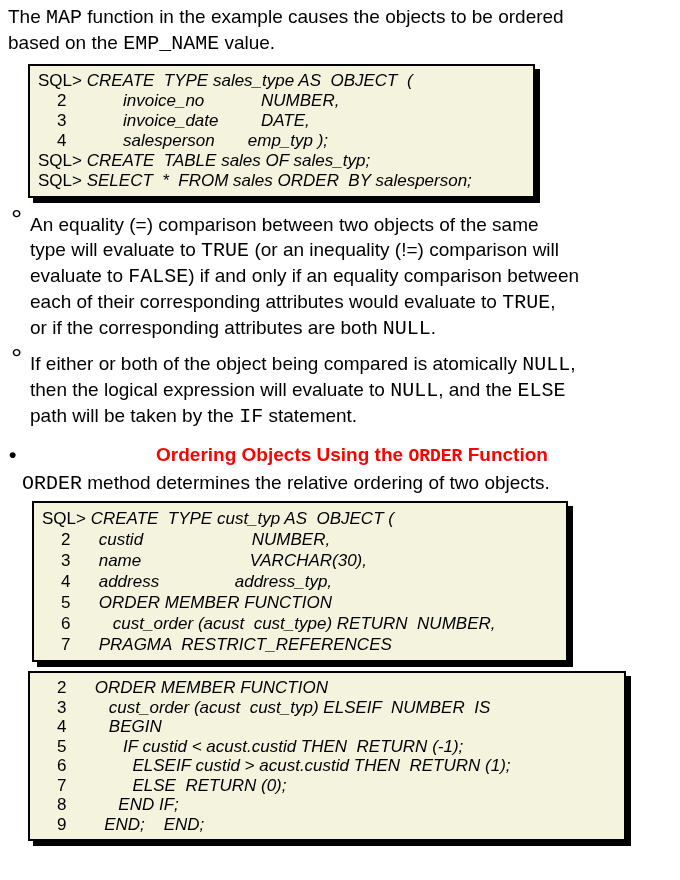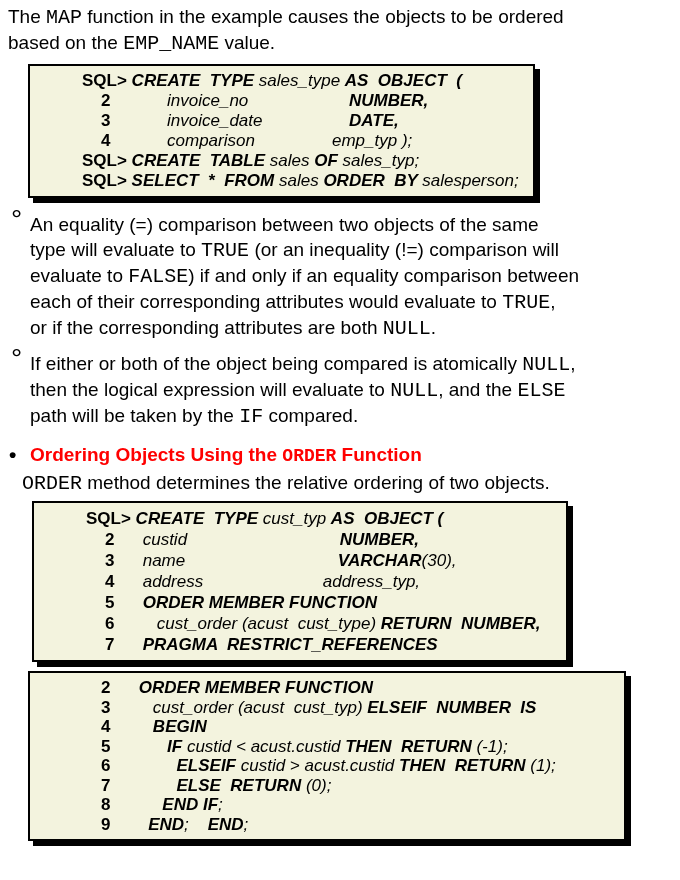--- a/index.html
+++ b/index.html
@@ -22,54 +22,54 @@
   .codebox1{margin:8px 0 0 20px;width:507px;line-height:20px;}
   .codebox2{margin:5px 0 0 24px;width:536px;line-height:21px;}
   .codebox3{margin:9px 0 0 20px;width:598px;line-height:19.5px;}
   .bullet{position:relative;padding-left:22px;font-size:19px;line-height:25px;}
   .bullet .marker{position:absolute;left:3px;top:0;}
   .marker.ring{font-size:28px;line-height:25px;top:-5px;}
   .marker.dot{font-size:21px;font-weight:bold;line-height:25px;left:1px;}
   .b1{margin-top:14px;}
   .b2{margin-top:10px;}
   .heading{margin-top:13px;}
-  .heading .btext{color:var(--red);}
+  .heading .btext{color:var(--red);text-align:center;}
   .subline{padding-left:14px;font-size:19px;line-height:25px;margin-top:1px;}
   
-  .cs-kw{font-weight:bold;font-style:italic;}
+  .cs-kw{font-weight:normal;font-style:italic;}
   .cs-id{font-style:italic;}
-  .cs-p{font-weight:bold;font-style:normal;margin-left:44px;}
+  .cs-p{font-weight:normal;font-style:normal;}
   .cs-m{font-family:"Liberation Mono","DejaVu Sans Mono",monospace;font-size:20px;}
   .cs-b{font-weight:bold;}
   .cs-mb{font-family:"Liberation Mono","DejaVu Sans Mono",monospace;font-weight:bold;font-size:18px;}
 </style>
 </head>
 <body>
 
 <div class="page">
 
   <div class="intro"><span>The </span><span class="cs-m">MAP</span><span> function in the example causes the objects to be ordered</span><br><span>based on the </span><span class="cs-m">EMP_NAME</span><span> value.</span></div>
 
   <div class="codebox codebox1">
     <div class="codeline"><span class="cs-p">SQL&gt; </span><span class="cs-kw">CREATE  TYPE </span><span class="cs-id">sales_type </span><span class="cs-kw">AS  OBJECT  (</span></div>
     <div class="codeline"><span class="cs-p">    2            </span><span class="cs-id">invoice_no</span><span class="cs-p">            </span><span class="cs-kw">NUMBER,</span></div>
     <div class="codeline"><span class="cs-p">    3            </span><span class="cs-id">invoice_date</span><span class="cs-p">         </span><span class="cs-kw">DATE,</span></div>
-    <div class="codeline"><span class="cs-p">    4            </span><span class="cs-id">comparison</span><span class="cs-p">       </span><span class="cs-id">emp_typ );</span></div>
+    <div class="codeline"><span class="cs-p">    4            </span><span class="cs-id">salesperson</span><span class="cs-p">       </span><span class="cs-id">emp_typ );</span></div>
     <div class="codeline"><span class="cs-p">SQL&gt; </span><span class="cs-kw">CREATE  TABLE </span><span class="cs-id">sales </span><span class="cs-kw">OF </span><span class="cs-id">sales_typ;</span></div>
     <div class="codeline"><span class="cs-p">SQL&gt; </span><span class="cs-kw">SELECT  *  FROM </span><span class="cs-id">sales </span><span class="cs-kw">ORDER  BY </span><span class="cs-id">salesperson;</span></div>
   </div>
 
   <div class="bullet b1">
     <span class="marker ring">°</span>
     <div class="btext"><span>An equality (=) comparison between two objects of the same</span><br><span>type will evaluate to </span><span class="cs-m">TRUE</span><span> (or an inequality (!=) comparison will</span><br><span>evaluate to </span><span class="cs-m">FALSE</span><span>) if and only if an equality comparison between</span><br><span>each of their corresponding attributes would evaluate to </span><span class="cs-m">TRUE</span><span>,</span><br><span>or if the corresponding attributes are both </span><span class="cs-m">NULL</span><span>.</span></div>
   </div>
 
   <div class="bullet b2">
     <span class="marker ring">°</span>
-    <div class="btext"><span>If either or both of the object being compared is atomically </span><span class="cs-m">NULL</span><span>,</span><br><span>then the logical expression will evaluate to </span><span class="cs-m">NULL</span><span>, and the </span><span class="cs-m">ELSE</span><br><span>path will be taken by the </span><span class="cs-m">IF</span><span> compared.</span></div>
+    <div class="btext"><span>If either or both of the object being compared is atomically </span><span class="cs-m">NULL</span><span>,</span><br><span>then the logical expression will evaluate to </span><span class="cs-m">NULL</span><span>, and the </span><span class="cs-m">ELSE</span><br><span>path will be taken by the </span><span class="cs-m">IF</span><span> statement.</span></div>
   </div>
 
   <div class="bullet heading">
     <span class="marker dot">•</span>
     <div class="btext"><span class="cs-b">Ordering Objects Using the </span><span class="cs-mb">ORDER</span><span class="cs-b"> Function</span></div>
   </div>
 
   <div class="subline"><span class="cs-m">ORDER</span><span> method determines the relative ordering of two objects.</span></div>
 
   <div class="codebox codebox2">

